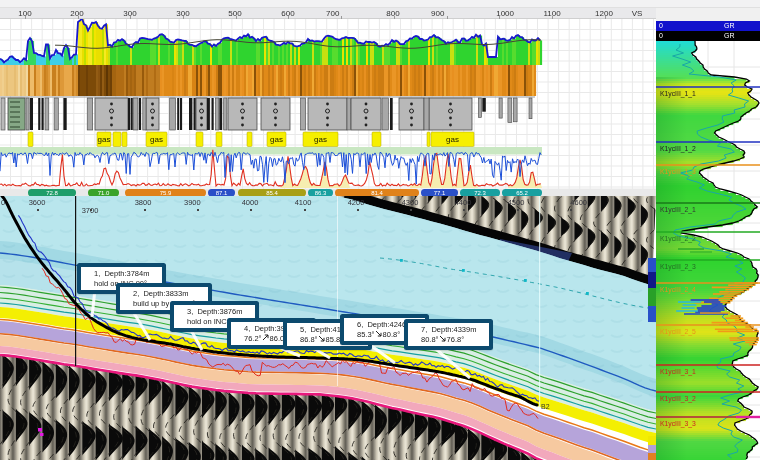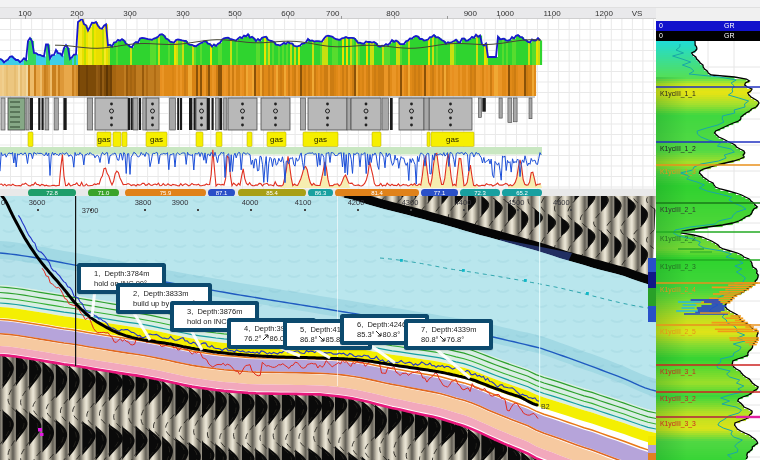--- a/index.html
+++ b/index.html
@@ -7,21 +7,21 @@
 <div style="position:absolute;left:0;top:0;width:760px;height:8px;background:#f2f2f3;border-bottom:1px solid #e0e0e0"></div>
 <div style="position:absolute;left:0;top:8px;width:656px;height:11px;background:#e9e9eb;border-bottom:1px solid #cfcfcf;font-size:8px;color:#333">
     <span style="position:absolute;left:10px;top:1px;width:30px;text-align:center">100</span>
     <span style="position:absolute;left:62px;top:1px;width:30px;text-align:center">200</span>
     <span style="position:absolute;left:115px;top:1px;width:30px;text-align:center">300</span>
     <span style="position:absolute;left:168px;top:1px;width:30px;text-align:center">300</span>
     <span style="position:absolute;left:220px;top:1px;width:30px;text-align:center">500</span>
     <span style="position:absolute;left:273px;top:1px;width:30px;text-align:center">600</span>
     <span style="position:absolute;left:326px;top:1px;width:30px;">700</span>
     <span style="position:absolute;left:378px;top:1px;width:30px;text-align:center">800</span>
-    <span style="position:absolute;left:447px;top:1px;width:30px;text-align:right">900</span>
+    <span style="position:absolute;left:431px;top:1px;width:30px;text-align:left">900</span>
     <span style="position:absolute;left:484px;top:1px;width:30px;text-align:right">1000</span>
     <span style="position:absolute;left:537px;top:1px;width:30px;text-align:center">1100</span>
     <span style="position:absolute;left:589px;top:1px;width:30px;text-align:center">1200</span>
     <span style="position:absolute;left:627px;top:1px;width:20px;text-align:center">VS</span> 
     <i style="position:absolute;left:25px;top:8px;width:1px;height:3px;background:#999"></i>
     <i style="position:absolute;left:78px;top:8px;width:1px;height:3px;background:#999"></i>
     <i style="position:absolute;left:130px;top:8px;width:1px;height:3px;background:#999"></i>
     <i style="position:absolute;left:183px;top:8px;width:1px;height:3px;background:#999"></i>
     <i style="position:absolute;left:236px;top:8px;width:1px;height:3px;background:#999"></i>
     <i style="position:absolute;left:288px;top:8px;width:1px;height:3px;background:#999"></i>
@@ -1038,28 +1038,28 @@
       <path d="M1,1 L6,6 M6,6 v-3.2 M6,6 h-3.2" stroke="#222" stroke-width="1" fill="none"></path>
     </svg>80.8°</div>
 <div class="ann" style="left:404px;top:319px">7,&nbsp; Depth:4339m<br>80.8°<svg width="8" height="7" viewBox="0 0 8 7" style="vertical-align:0px">
       <path d="M1,1 L6,6 M6,6 v-3.2 M6,6 h-3.2" stroke="#222" stroke-width="1" fill="none"></path>
     </svg>76.8°</div>
 <div style="position:absolute;left:0;top:198px;width:600px;height:13px;font-size:7.5px;color:#33333a">
     <span style="position:absolute;left:1px;top:0px">0</span>
     <span style="position:absolute;left:20px;top:0px;width:34px;text-align:center">3600</span>
     <span style="position:absolute;left:73px;top:8px;width:34px;text-align:center">3700</span>
     <span style="position:absolute;left:126px;top:0px;width:34px;text-align:center">3800</span>
-    <span style="position:absolute;left:163px;top:0px;width:34px;text-align:center">3900</span>
+    <span style="position:absolute;left:184px;top:0px;width:34px;text-align:left">3900</span>
     <span style="position:absolute;left:233px;top:0px;width:34px;text-align:center">4000</span>
     <span style="position:absolute;left:286px;top:0px;width:34px;text-align:center">4100</span>
     <span style="position:absolute;left:339px;top:0px;width:34px;text-align:center">4200</span>
     <span style="position:absolute;left:393px;top:0px;width:34px;text-align:center">4300</span>
     <span style="position:absolute;left:446px;top:0px;width:34px;text-align:center">4400</span>
     <span style="position:absolute;left:499px;top:0px;width:34px;text-align:center">4500</span>
-    <span style="position:absolute;left:553px;top:0px;width:34px;text-align:left">4600</span> 
+    <span style="position:absolute;left:553px;top:0px;width:34px;text-align:right">4600</span> 
     <i style="position:absolute;left:37px;top:11px;width:2px;height:2px;background:#444"></i>
     <i style="position:absolute;left:90px;top:11px;width:2px;height:2px;background:#444"></i>
     <i style="position:absolute;left:144px;top:11px;width:2px;height:2px;background:#444"></i>
     <i style="position:absolute;left:197px;top:11px;width:2px;height:2px;background:#444"></i>
     <i style="position:absolute;left:250px;top:11px;width:2px;height:2px;background:#444"></i>
     <i style="position:absolute;left:304px;top:11px;width:2px;height:2px;background:#444"></i>
     <i style="position:absolute;left:357px;top:11px;width:2px;height:2px;background:#444"></i>
     <i style="position:absolute;left:410px;top:11px;width:2px;height:2px;background:#444"></i>
     <i style="position:absolute;left:463px;top:11px;width:2px;height:2px;background:#444"></i>
     <i style="position:absolute;left:517px;top:11px;width:2px;height:2px;background:#444"></i>

